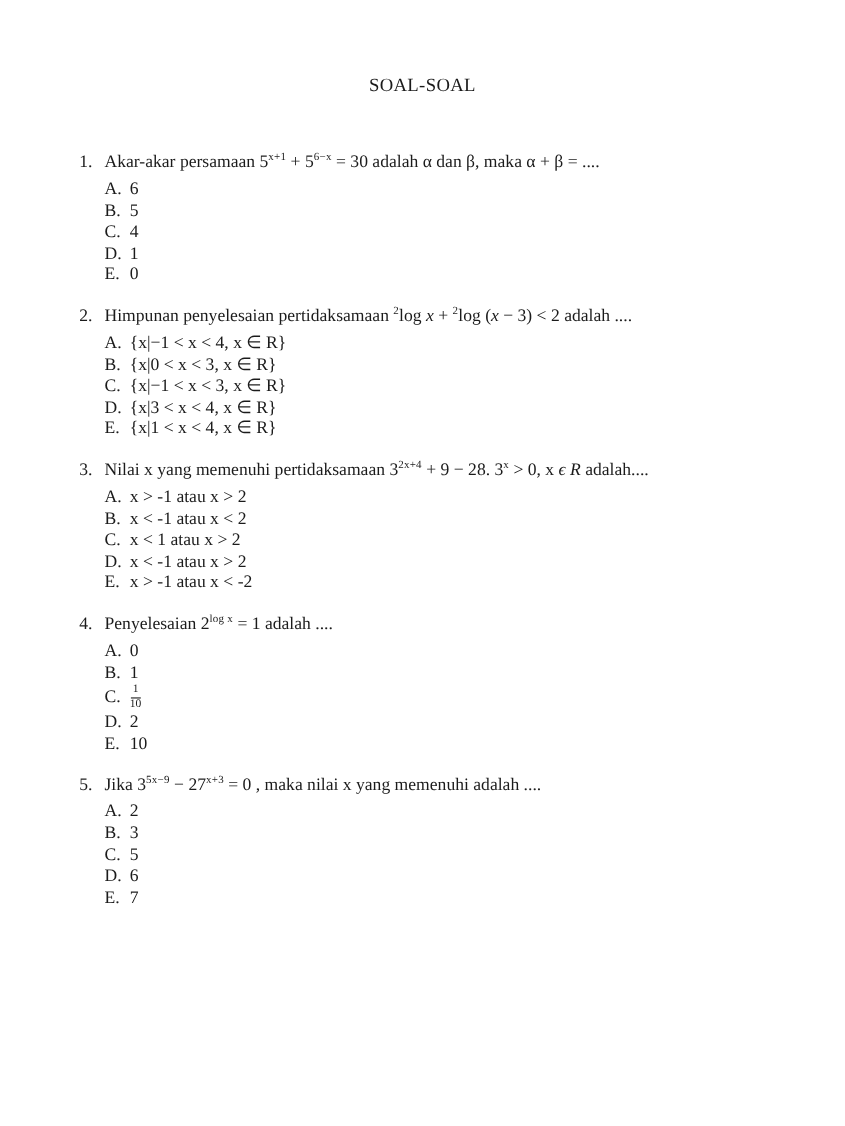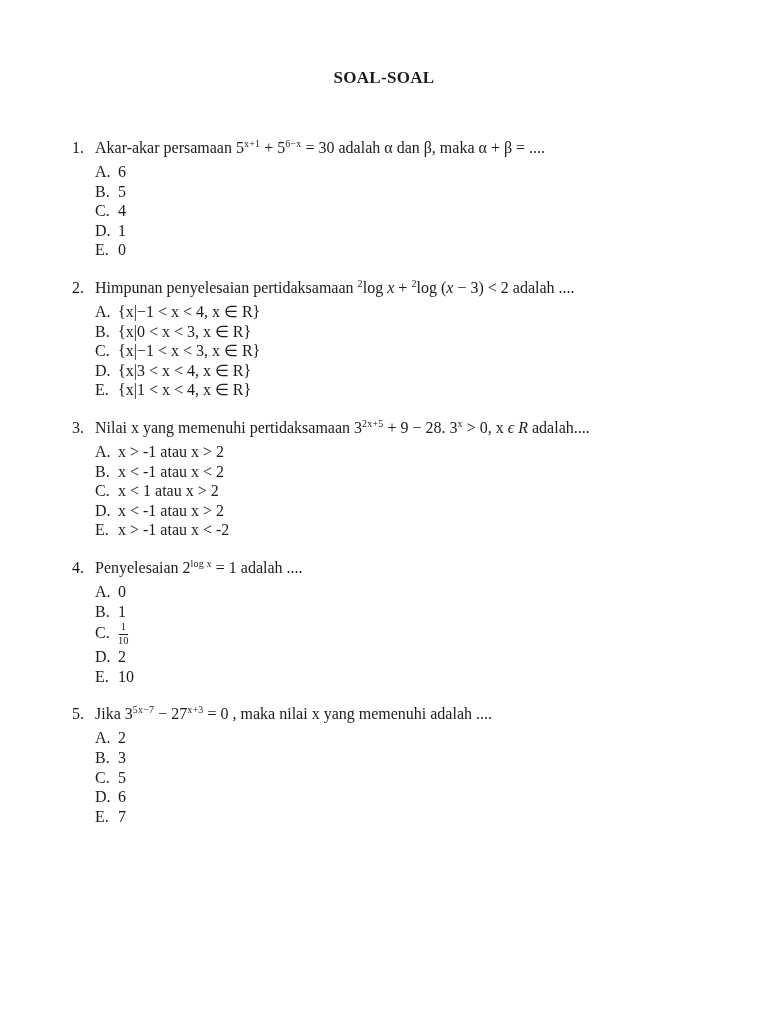--- a/index.html
+++ b/index.html
@@ -2,21 +2,21 @@
 <html><head>
 <meta charset="utf-8">
 <style>
   html,body{margin:0;padding:0;background:#ffffff;}
   .sheet{
     width:768px;height:1024px;background:#ffffff;overflow:hidden;
     font-family:"Liberation Serif", serif;color:#1b1b1b;
     position:relative;box-sizing:border-box;
   }
   .titles{text-align:center;padding-top:69px;}
-  .title{font-weight:700;font-size:17px;line-height:17px;margin:0 0 19px;letter-spacing:.3px;}
+  .title{font-weight:400;font-size:17px;line-height:17px;margin:0 0 19px;letter-spacing:.3px;}
   .questions{margin:51px 48px 0 72px;}
   .question{margin-bottom:17px;}
   .q-row{display:flex;font-size:16px;line-height:21px;}
   .q-num{width:23px;flex:none;}
   .q-stem{flex:1;}
   sup{font-size:10px;line-height:0;letter-spacing:.2px;}
   .options{margin-left:23px;margin-top:4px;font-size:16px;}
   .option{display:flex;line-height:19.6px;align-items:baseline;}
   .opt-letter{width:23px;flex:none;}
   .opt-text{flex:1;}
@@ -90,21 +90,21 @@
         <div class="option">
           <span class="opt-letter">E.</span>
           <span class="opt-text">{x|1 &lt; x &lt; 4, x ∈ R}</span>
         </div>
       </div>
     </div>
 
     <div class="question">
       <div class="q-row">
         <span class="q-num">3.</span>
-        <span class="q-stem">Nilai x yang memenuhi pertidaksamaan 3<sup>2x+5</sup> + 9 − 28. 3<sup>x</sup> &gt; 0, x <i>ϵ R</i> adalah....</span>
+        <span class="q-stem">Nilai x yang memenuhi pertidaksamaan 3<sup>2x+4</sup> + 9 − 28. 3<sup>x</sup> &gt; 0, x <i>ϵ R</i> adalah....</span>
       </div>
       <div class="options">
         <div class="option">
           <span class="opt-letter">A.</span>
           <span class="opt-text">x &gt; -1 atau x &gt; 2</span>
         </div>
         <div class="option">
           <span class="opt-letter">B.</span>
           <span class="opt-text">x &lt; -1 atau x &lt; 2</span>
         </div>
@@ -151,21 +151,21 @@
         <div class="option">
           <span class="opt-letter">E.</span>
           <span class="opt-text">10</span>
         </div>
       </div>
     </div>
 
     <div class="question">
       <div class="q-row">
         <span class="q-num">5.</span>
-        <span class="q-stem">Jika 3<sup>5x−7</sup> − 27<sup>x+3</sup> = 0 , maka nilai x yang memenuhi adalah ....</span>
+        <span class="q-stem">Jika 3<sup>5x−9</sup> − 27<sup>x+3</sup> = 0 , maka nilai x yang memenuhi adalah ....</span>
       </div>
       <div class="options">
         <div class="option">
           <span class="opt-letter">A.</span>
           <span class="opt-text">2</span>
         </div>
         <div class="option">
           <span class="opt-letter">B.</span>
           <span class="opt-text">3</span>
         </div>

